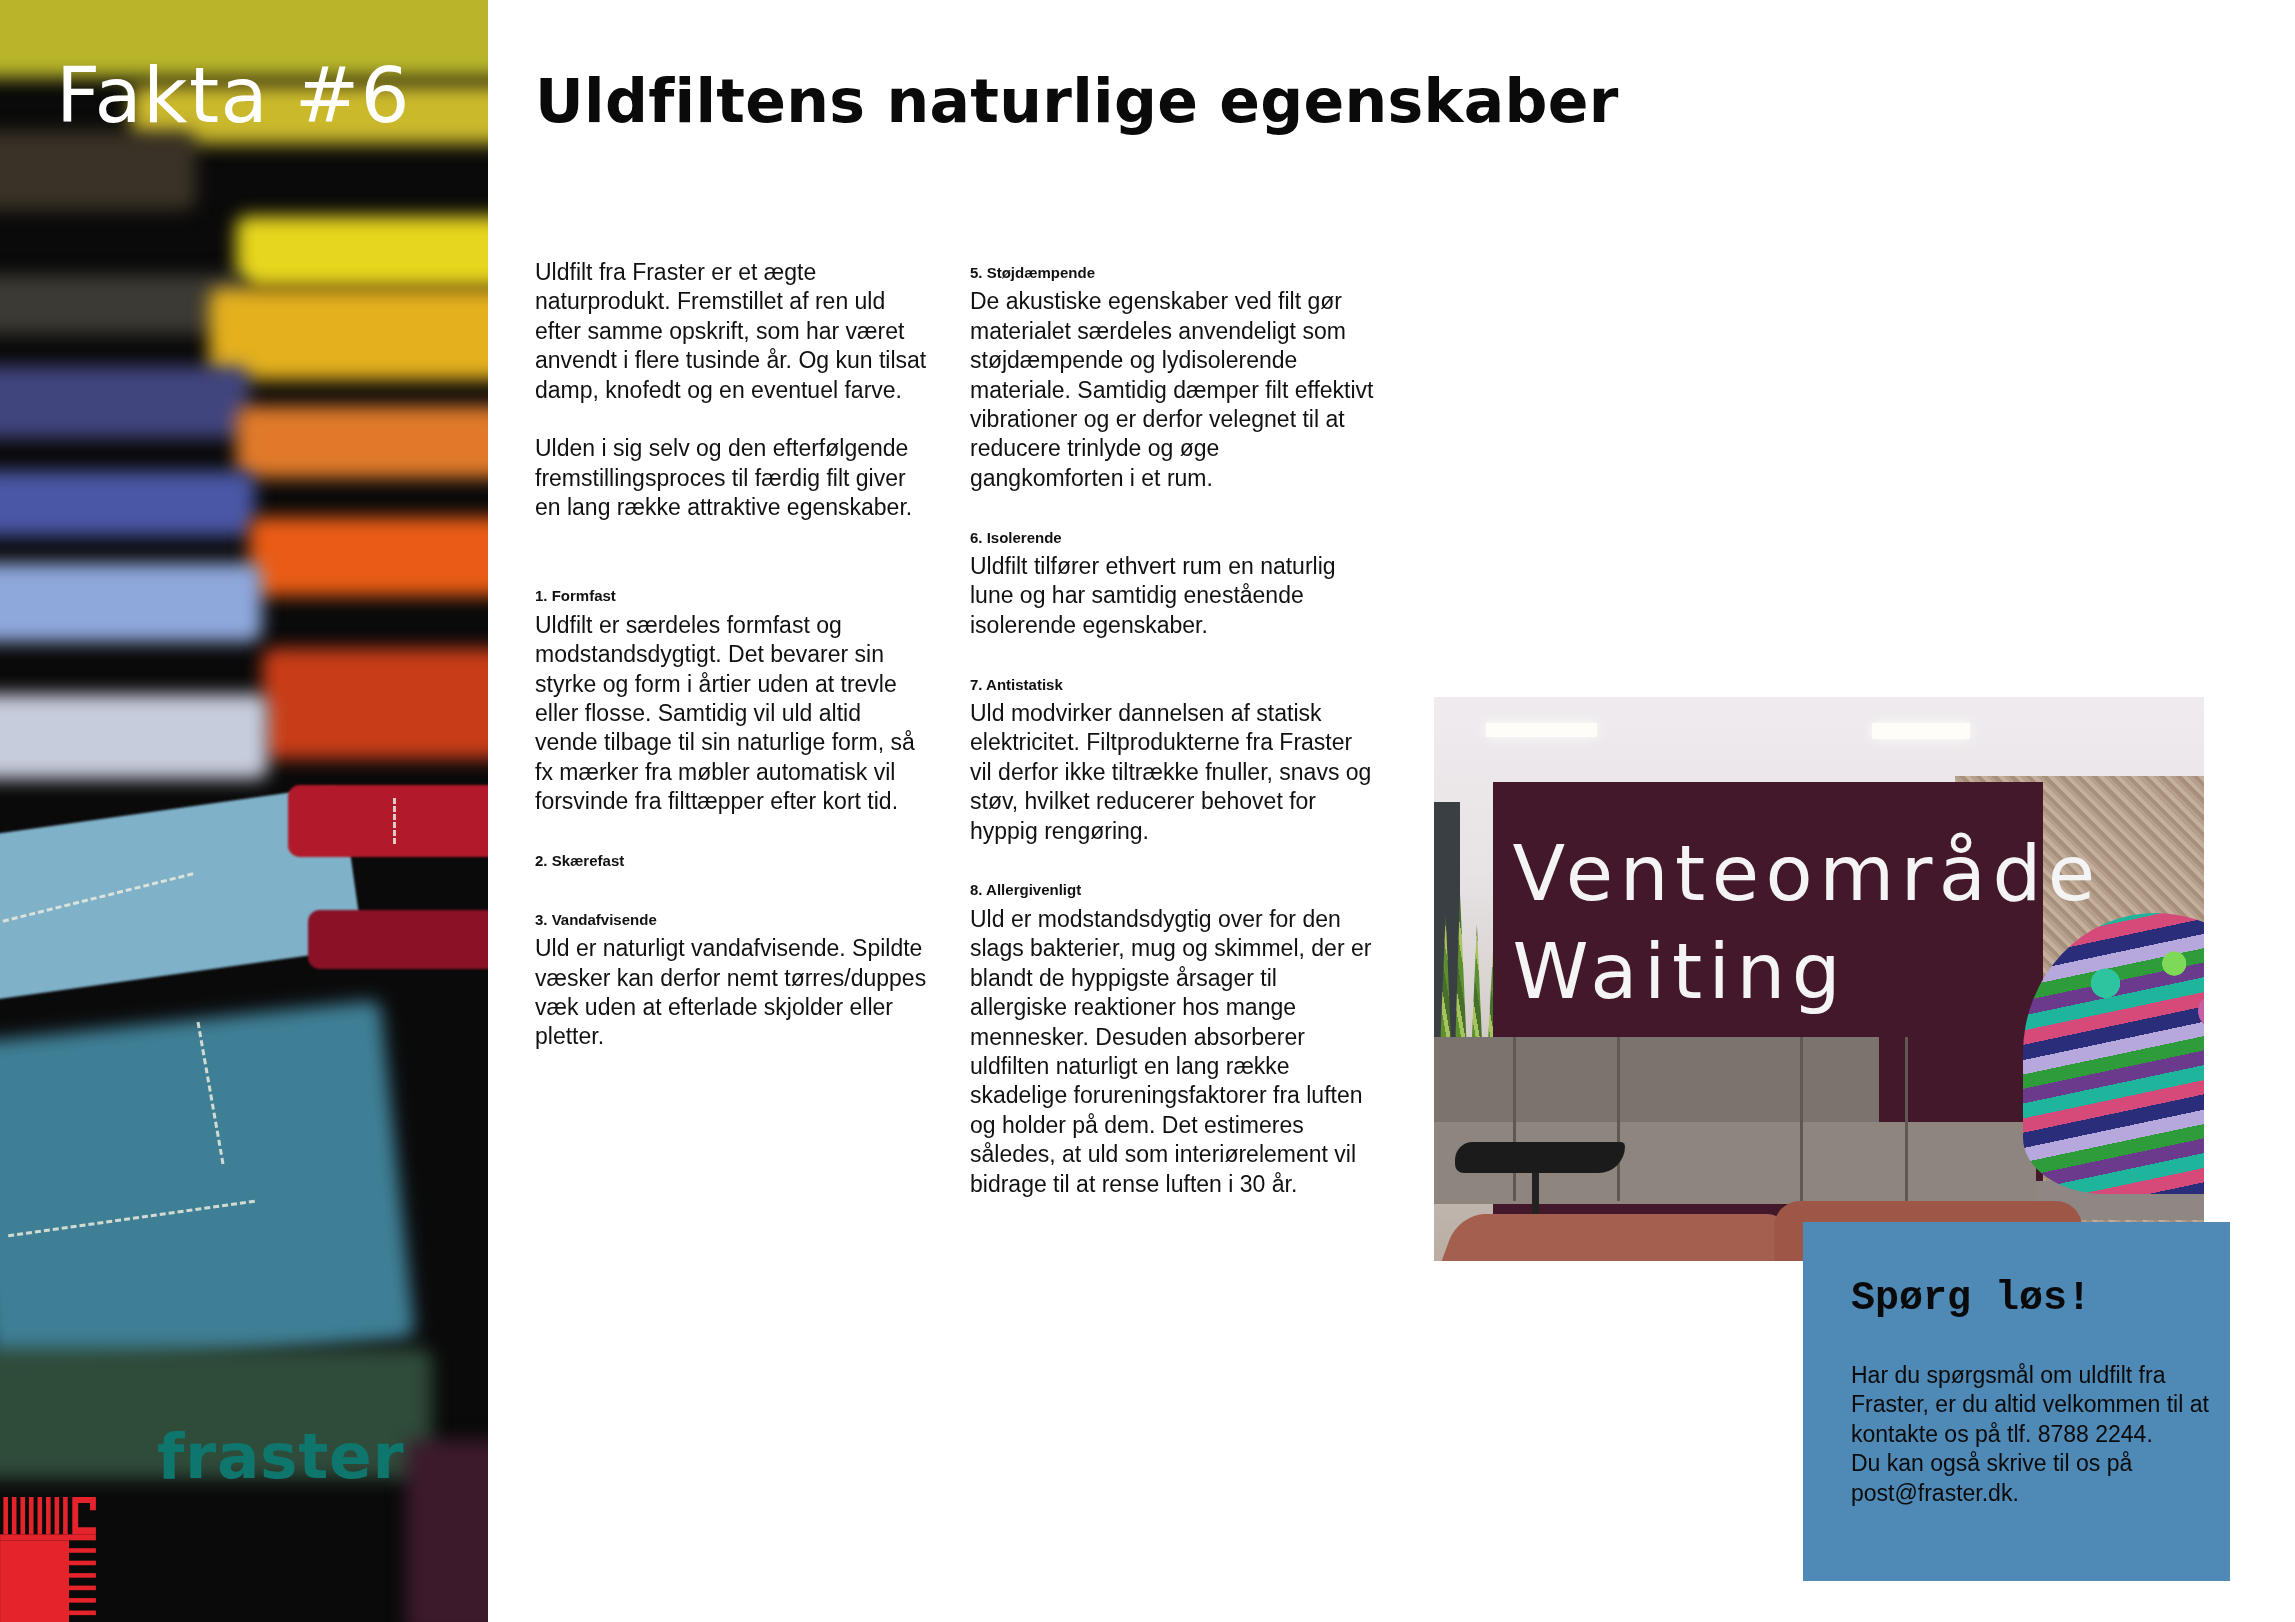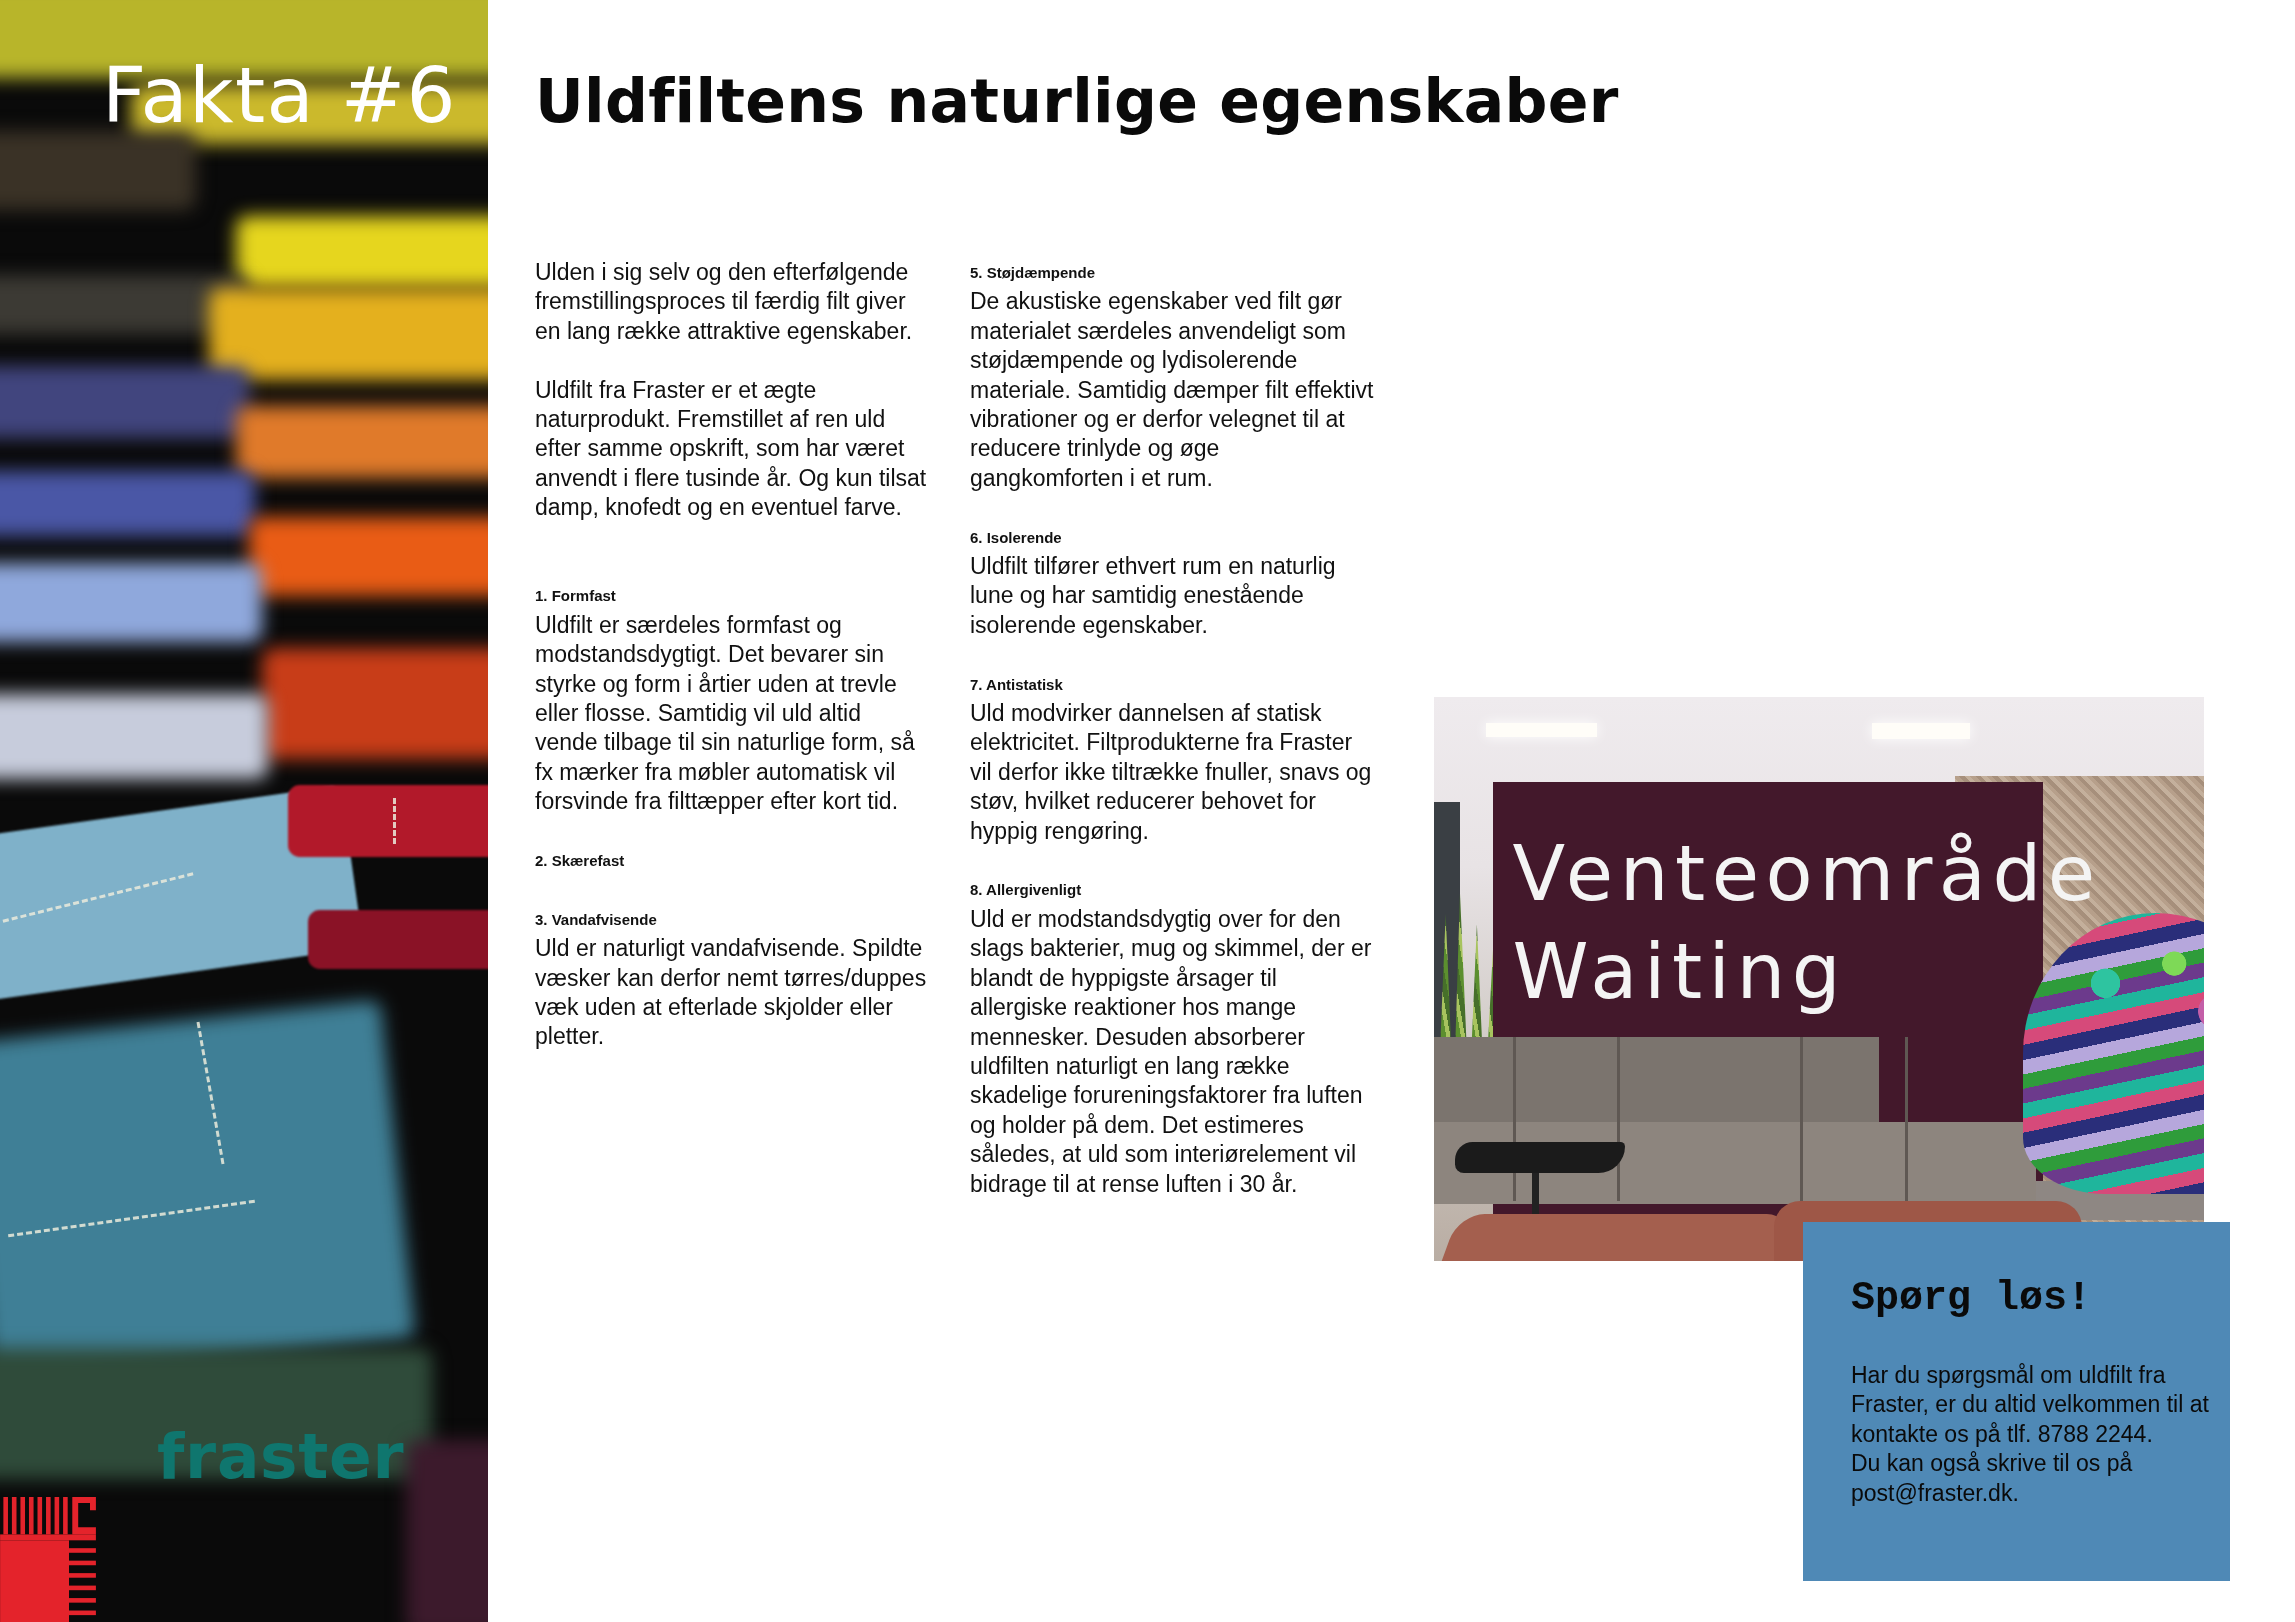--- a/index.html
+++ b/index.html
@@ -16,21 +16,20 @@
   .felt { position: absolute; filter: blur(9.2px); border-radius: 11.8px; }
   .felt.sharp { filter: blur(1.3px); }
   .stitch {
     position: absolute; border-top: 3.9px dashed rgba(235,235,220,0.85);
   }
   .stitch.v { border-top: none; border-left: 3.9px dashed rgba(235,235,220,0.85); }
   .fakta {
     position: absolute; left: 56px; top: 51px;
     font-size: 77px; font-weight: 400; color: #ffffff; letter-spacing: 1.3px;
     font-family: "DejaVu Sans", sans-serif;
-    margin-left: 46px;
   }
   .logo { position: absolute; left: 0; top: 1497px; width: 96px; height: 126px; }
   .logo-word {
     position: absolute; left: 157px; top: 1420px;
     font-size: 63px; font-weight: 700; color: #0f766e; letter-spacing: 0.7px;
     font-family: "DejaVu Sans", sans-serif;
   }
 
   
   .page-title {
@@ -158,22 +157,22 @@
       <rect x="105" y="154" width="41" height="7"></rect>
       <rect x="105" y="173" width="41" height="7"></rect>
     </g>
   </svg>
   <div class="logo-word">fraster</div>
 </div>
 
 <h1 class="page-title">Uldfiltens naturlige egenskaber</h1>
 
 <div class="col col1">
+  <p>Uldfilt fra Fraster er et ægte naturprodukt. Fremstillet af ren uld efter samme opskrift, som har været anvendt i flere tusinde år. Og kun tilsat damp, knofedt og en eventuel farve.</p>
   <p>Ulden i sig selv og den efterfølgende fremstillingsproces til færdig filt giver en lang række attraktive egenskaber.</p>
-  <p>Uldfilt fra Fraster er et ægte naturprodukt. Fremstillet af ren uld efter samme opskrift, som har været anvendt i flere tusinde år. Og kun tilsat damp, knofedt og en eventuel farve.</p>
   <div class="gap-extra"></div>
   <div class="section">
     <h3>1. Formfast</h3>
     <div class="body">Uldfilt er særdeles formfast og modstandsdygtigt. Det bevarer sin styrke og form i årtier uden at trevle eller flosse. Samtidig vil uld altid vende tilbage til sin naturlige form, så fx mærker fra møbler automatisk vil forsvinde fra filttæpper efter kort tid.</div>
   </div>
   <div class="section">
     <h3>2. Skærefast</h3>
   </div>
   <div class="section">
     <h3>3. Vandafvisende</h3>

